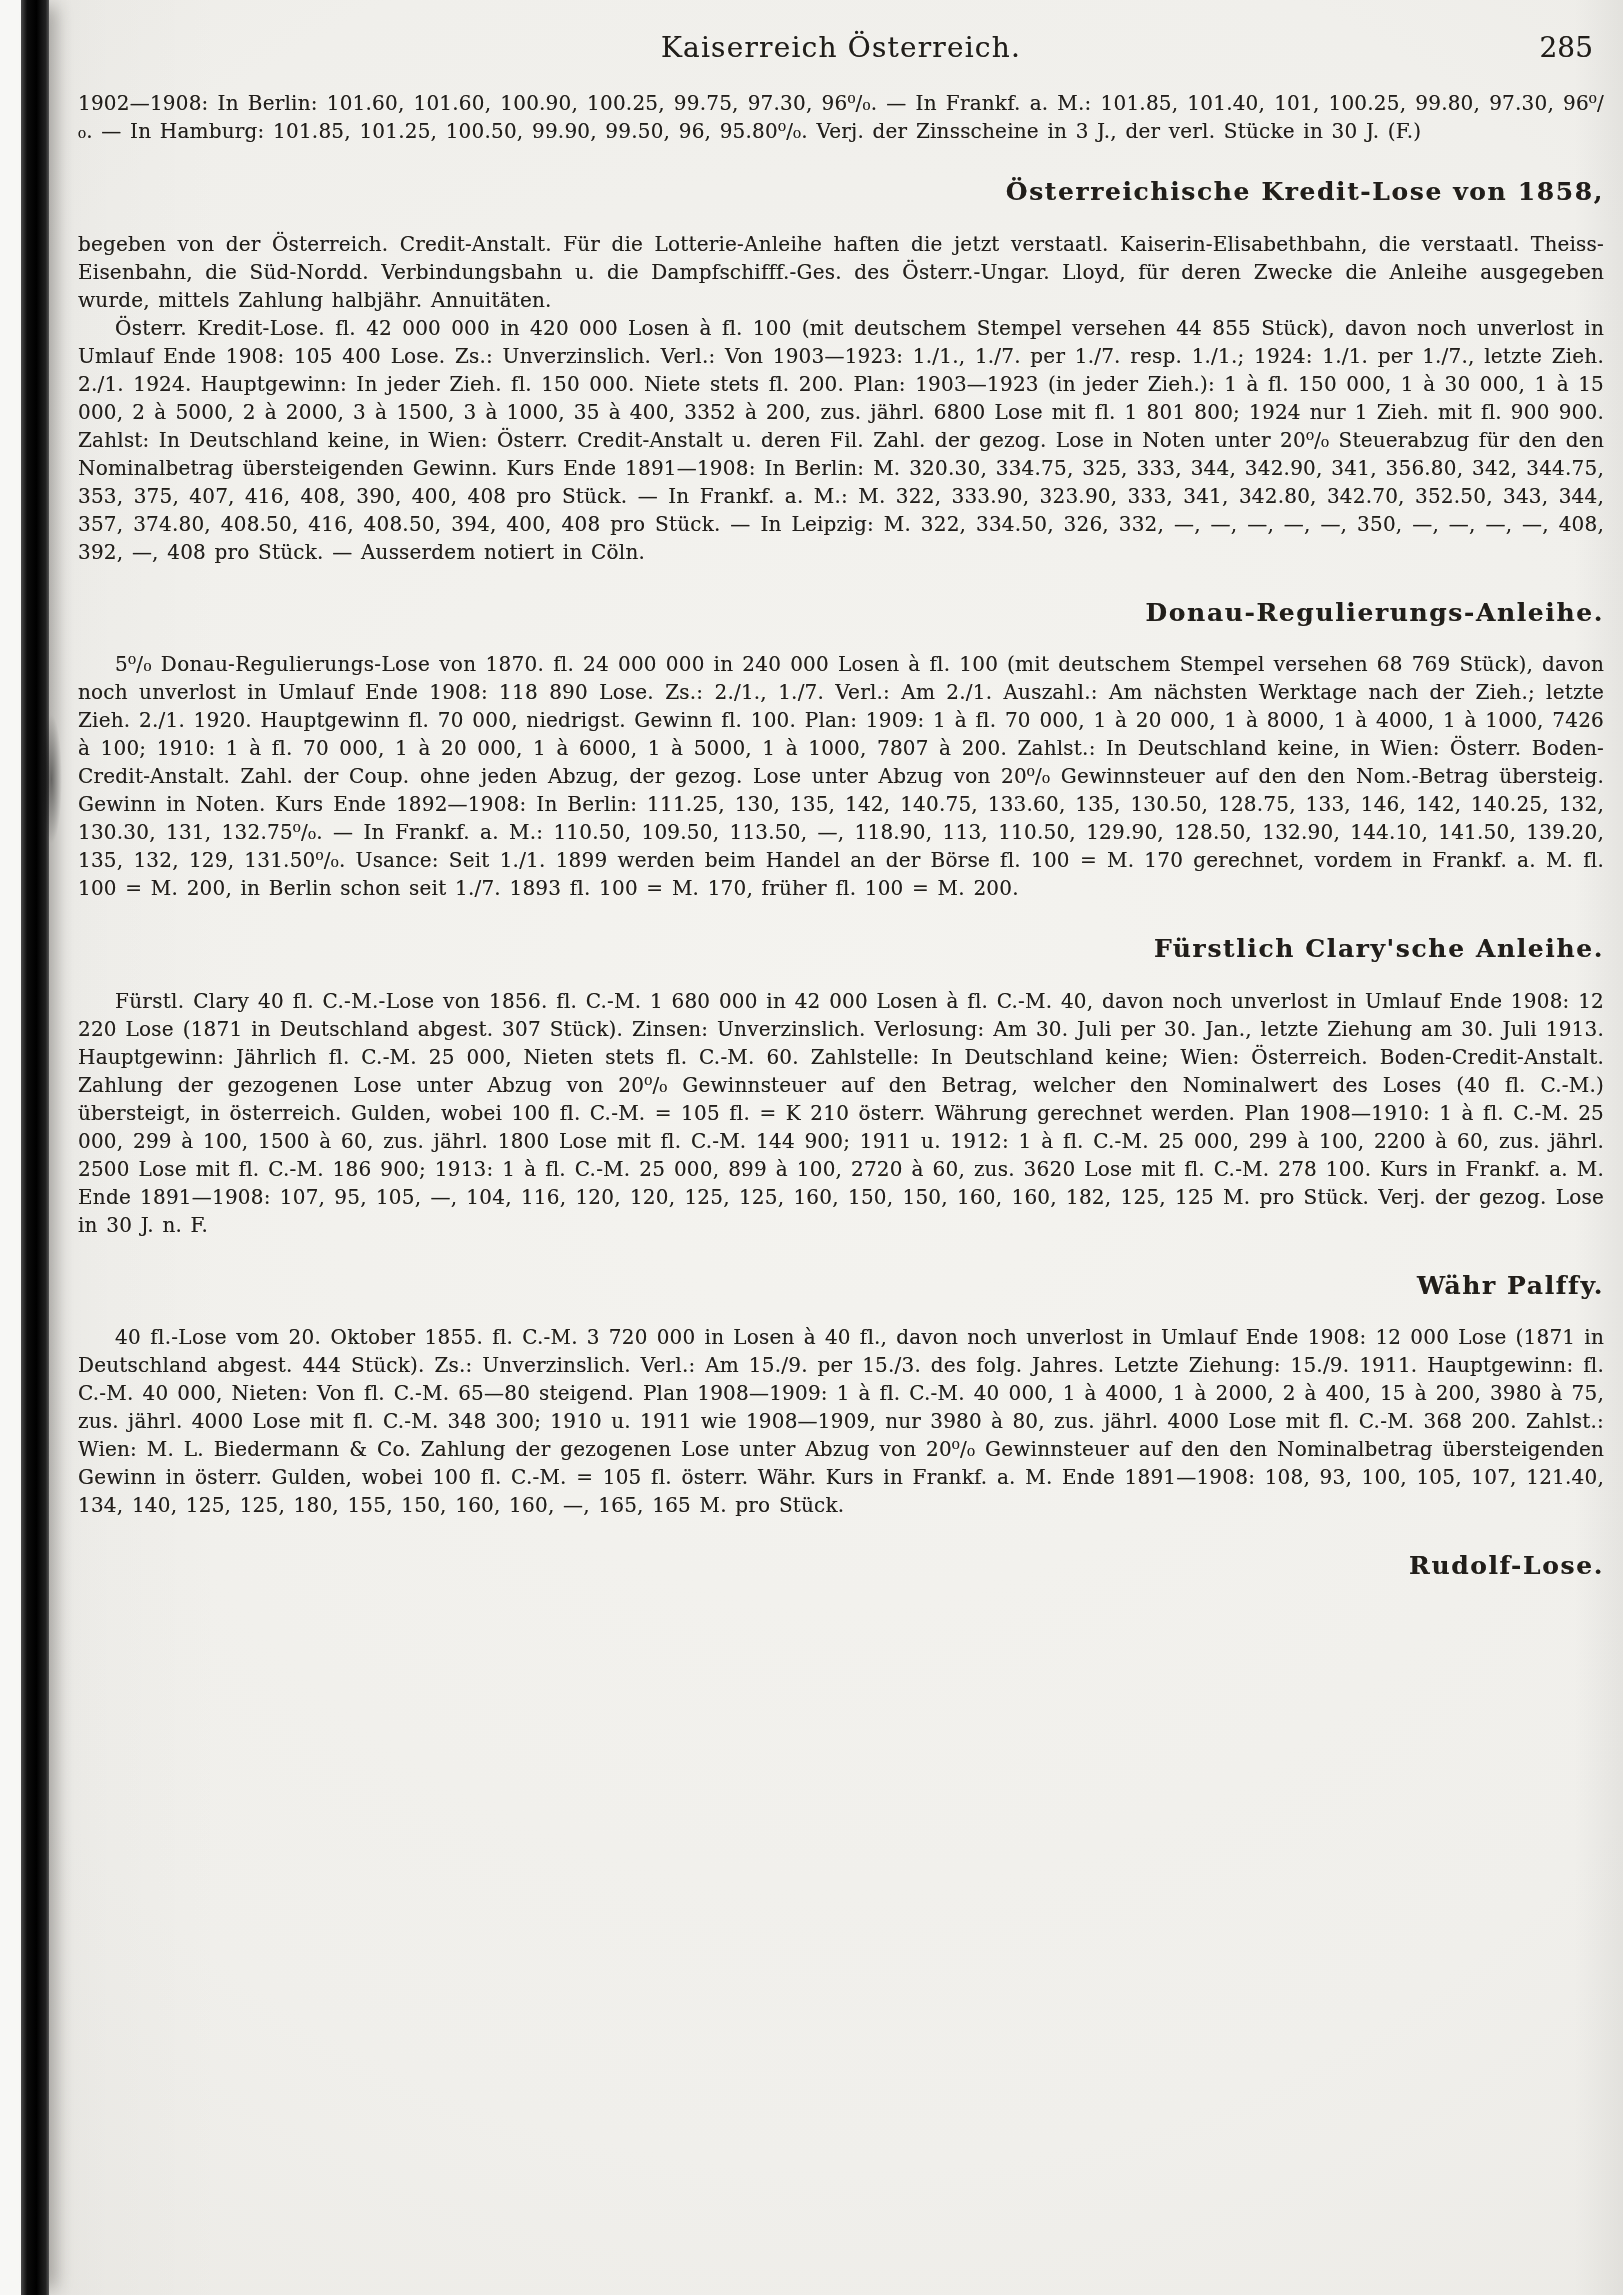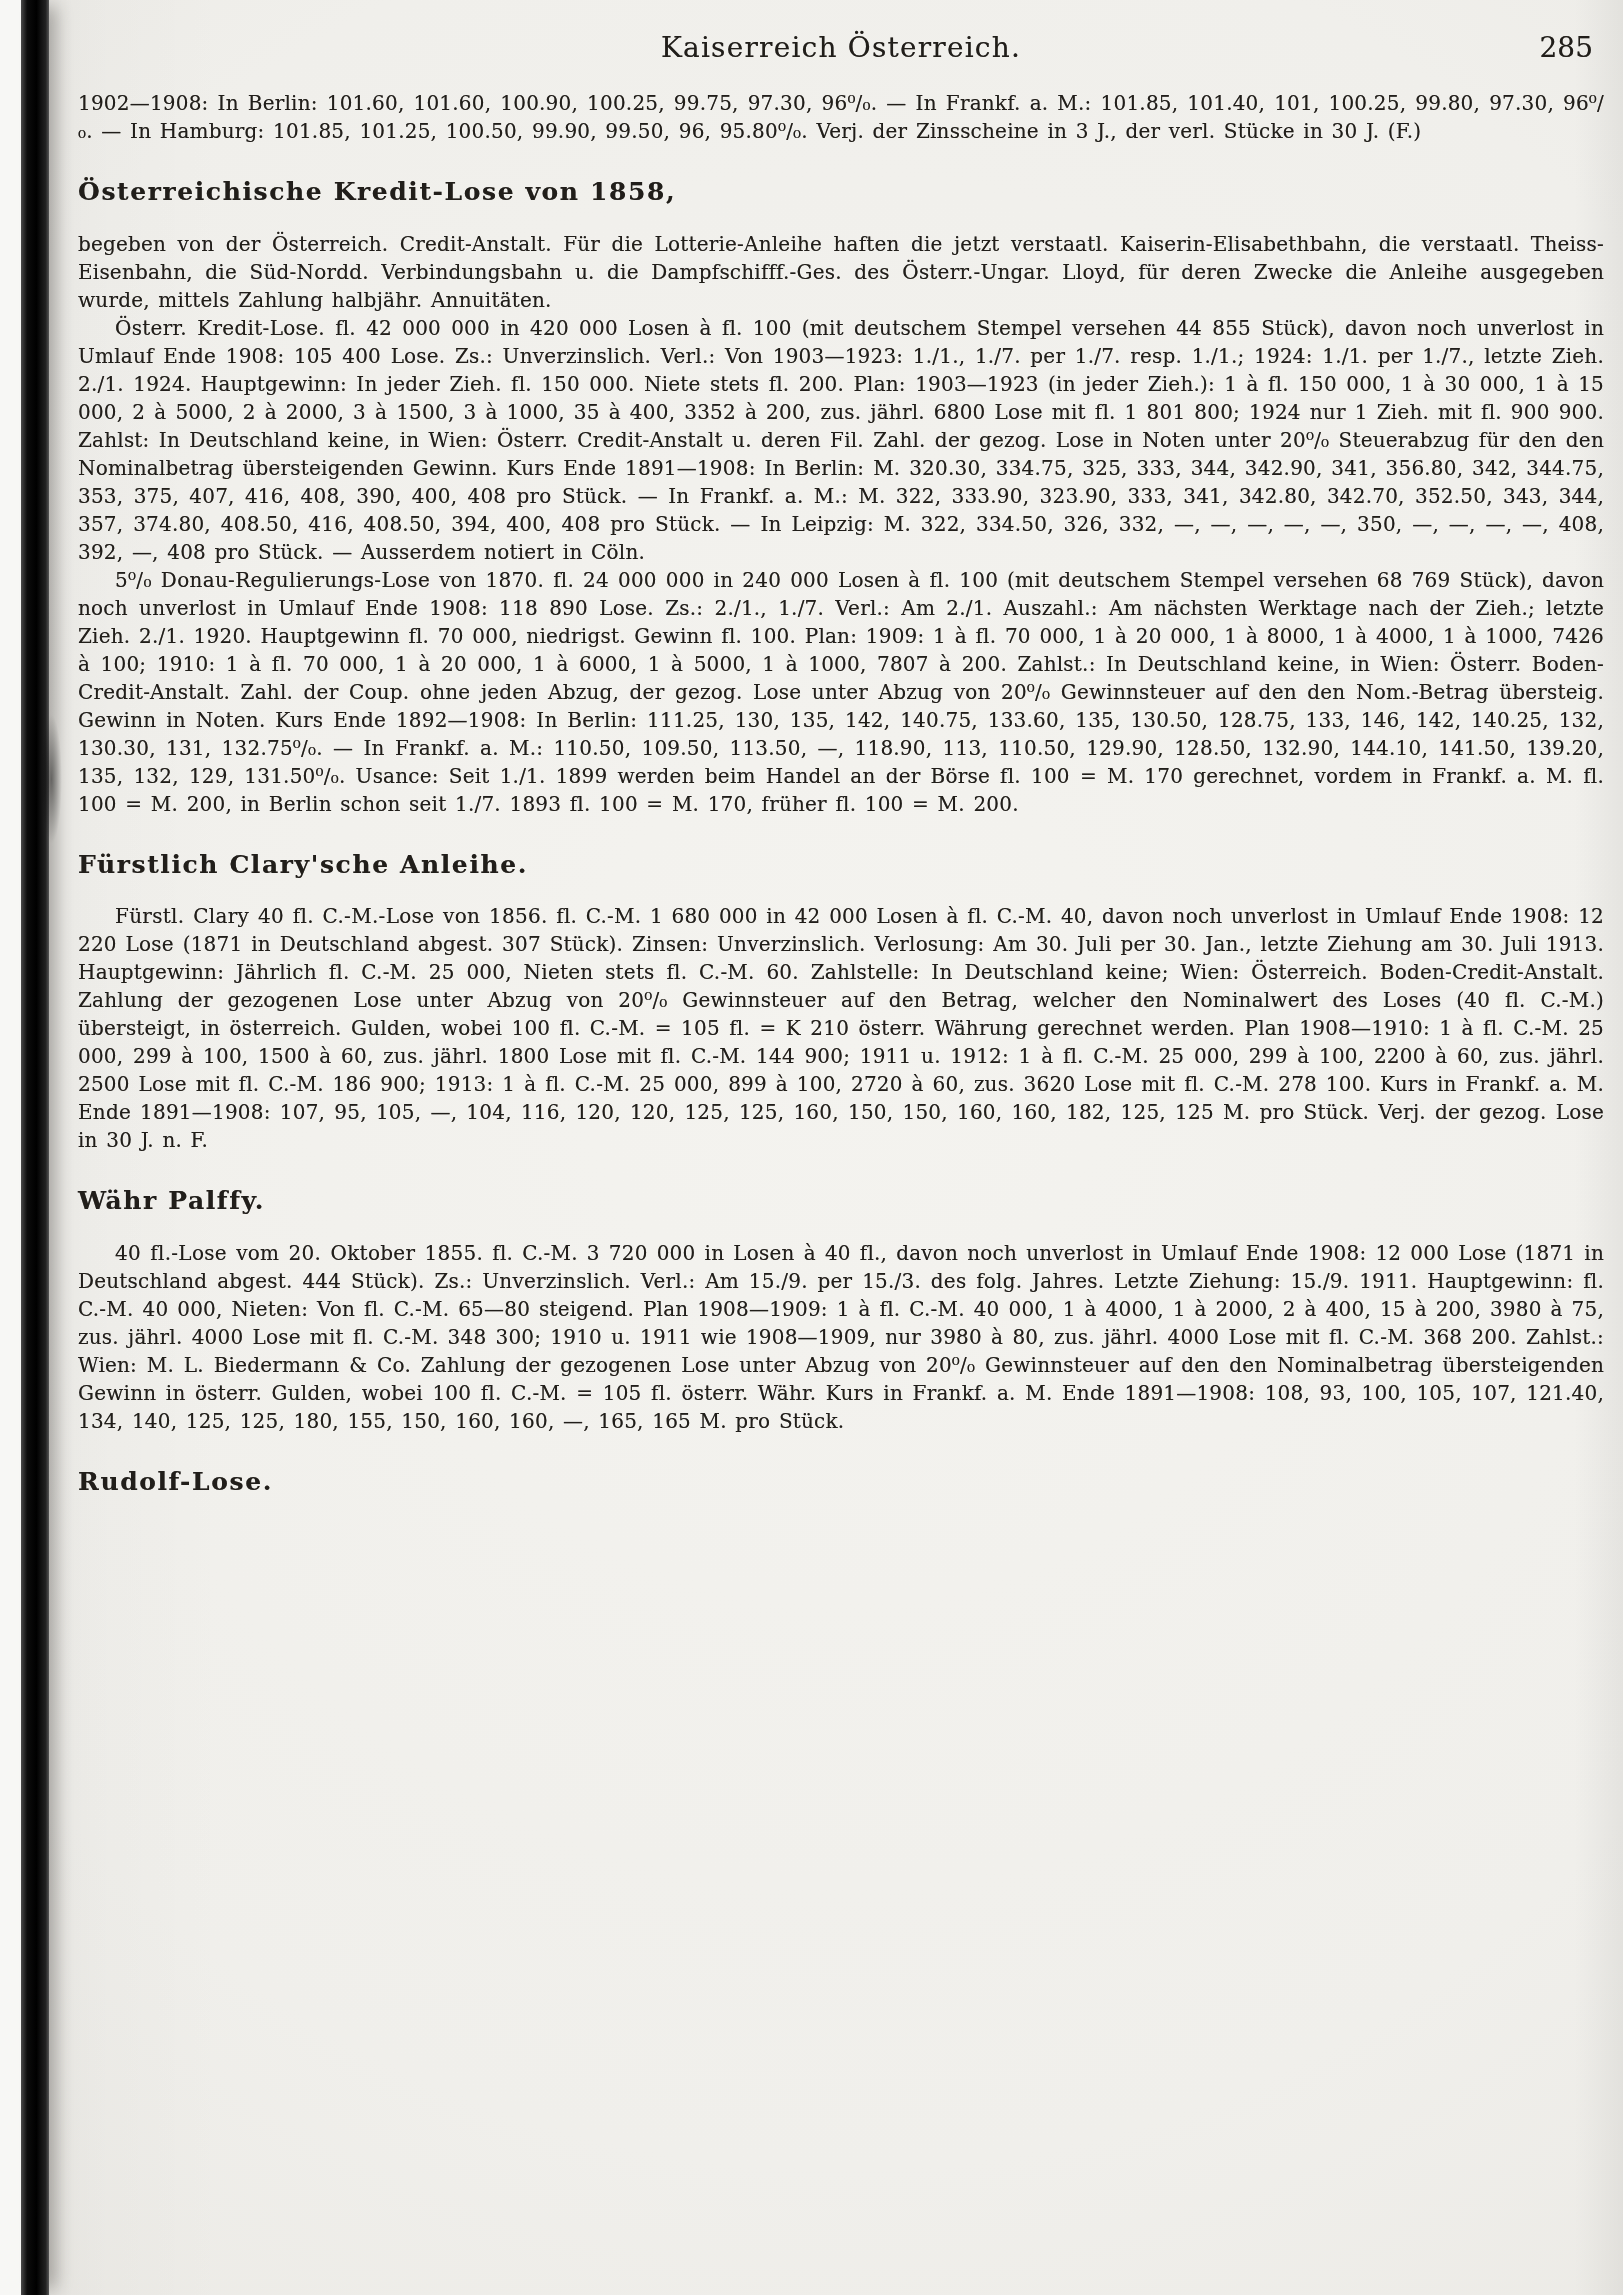--- a/index.html
+++ b/index.html
@@ -67,21 +67,21 @@
     word-spacing: 2px;
     letter-spacing: 0.2px;
     hyphens: auto;
   }
   .para.noindent { text-indent: 0; }
   .lead { font-weight: normal; letter-spacing: 0.3px; }
   .sect-head {
     font-size: 25px;
     line-height: 36px;
     font-weight: bold;
-    text-align: left;
+    text-align: right;
     letter-spacing: 1.6px;
     margin: 29px 0 19.5px 0;
   }
 </style>
 </head>
 <body>
 
 <div class="page">
   <div class="scan-edge"></div>
   <div class="binding"></div>
@@ -95,20 +95,21 @@
 
     <p class="para noindent">1902—1908: In Berlin: 101.60, 101.60, 100.90, 100.25, 99.75, 97.30, 96⁰/₀. — In Frankf. a. M.: 101.85, 101.40, 101, 100.25, 99.80, 97.30, 96⁰/₀. — In Hamburg: 101.85, 101.25, 100.50, 99.90, 99.50, 96, 95.80⁰/₀. Verj. der Zinsscheine in 3 J., der verl. Stücke in 30 J. (F.)</p>
 
     <section>
       <h2 class="sect-head">Österreichische Kredit-Lose von 1858,</h2>
       <p class="para noindent">begeben von der Österreich. Credit-Anstalt. Für die Lotterie-Anleihe haften die jetzt verstaatl. Kaiserin-Elisabethbahn, die verstaatl. Theiss-Eisenbahn, die Süd-Nordd. Verbindungsbahn u. die Dampfschifff.-Ges. des Österr.-Ungar. Lloyd, für deren Zwecke die Anleihe ausgegeben wurde, mittels Zahlung halbjähr. Annuitäten.</p>
       <p class="para"><b class="lead">Österr. Kredit-Lose.</b> <span>fl. 42 000 000 in 420 000 Losen à fl. 100 (mit deutschem Stempel versehen 44 855 Stück), davon noch unverlost in Umlauf Ende 1908: 105 400 Lose. Zs.: Unverzinslich. Verl.: Von 1903—1923: 1./1., 1./7. per 1./7. resp. 1./1.; 1924: 1./1. per 1./7., letzte Zieh. 2./1. 1924. Hauptgewinn: In jeder Zieh. fl. 150 000. Niete stets fl. 200. Plan: 1903—1923 (in jeder Zieh.): 1 à fl. 150 000, 1 à 30 000, 1 à 15 000, 2 à 5000, 2 à 2000, 3 à 1500, 3 à 1000, 35 à 400, 3352 à 200, zus. jährl. 6800 Lose mit fl. 1 801 800; 1924 nur 1 Zieh. mit fl. 900 900. Zahlst: In Deutschland keine, in Wien: Österr. Credit-Anstalt u. deren Fil. Zahl. der gezog. Lose in Noten unter 20⁰/₀ Steuerabzug für den den Nominalbetrag übersteigenden Gewinn. Kurs Ende 1891—1908: In Berlin: M. 320.30, 334.75, 325, 333, 344, 342.90, 341, 356.80, 342, 344.75, 353, 375, 407, 416, 408, 390, 400, 408 pro Stück. — In Frankf. a. M.: M. 322, 333.90, 323.90, 333, 341, 342.80, 342.70, 352.50, 343, 344, 357, 374.80, 408.50, 416, 408.50, 394, 400, 408 pro Stück. — In Leipzig: M. 322, 334.50, 326, 332, —, —, —, —, —, 350, —, —, —, —, 408, 392, —, 408 pro Stück. — Ausserdem notiert in Cöln.</span></p>
     </section>
 
     <section>
+      <h2 class="sect-head">Donau-Regulierungs-Anleihe.</h2>
       <p class="para"><b class="lead">5⁰/₀ Donau-Regulierungs-Lose von 1870.</b> <span>fl. 24 000 000 in 240 000 Losen à fl. 100 (mit deutschem Stempel versehen 68 769 Stück), davon noch unverlost in Umlauf Ende 1908: 118 890 Lose. Zs.: 2./1., 1./7. Verl.: Am 2./1. Auszahl.: Am nächsten Werktage nach der Zieh.; letzte Zieh. 2./1. 1920. Hauptgewinn fl. 70 000, niedrigst. Gewinn fl. 100. Plan: 1909: 1 à fl. 70 000, 1 à 20 000, 1 à 8000, 1 à 4000, 1 à 1000, 7426 à 100; 1910: 1 à fl. 70 000, 1 à 20 000, 1 à 6000, 1 à 5000, 1 à 1000, 7807 à 200. Zahlst.: In Deutschland keine, in Wien: Österr. Boden-Credit-Anstalt. Zahl. der Coup. ohne jeden Abzug, der gezog. Lose unter Abzug von 20⁰/₀ Gewinnsteuer auf den den Nom.-Betrag übersteig. Gewinn in Noten. Kurs Ende 1892—1908: In Berlin: 111.25, 130, 135, 142, 140.75, 133.60, 135, 130.50, 128.75, 133, 146, 142, 140.25, 132, 130.30, 131, 132.75⁰/₀. — In Frankf. a. M.: 110.50, 109.50, 113.50, —, 118.90, 113, 110.50, 129.90, 128.50, 132.90, 144.10, 141.50, 139.20, 135, 132, 129, 131.50⁰/₀. Usance: Seit 1./1. 1899 werden beim Handel an der Börse fl. 100 = M. 170 gerechnet, vordem in Frankf. a. M. fl. 100 = M. 200, in Berlin schon seit 1./7. 1893 fl. 100 = M. 170, früher fl. 100 = M. 200.</span></p>
     </section>
 
     <section>
       <h2 class="sect-head">Fürstlich Clary'sche Anleihe.</h2>
       <p class="para"><b class="lead">Fürstl. Clary 40 fl. C.-M.-Lose von 1856.</b> <span>fl. C.-M. 1 680 000 in 42 000 Losen à fl. C.-M. 40, davon noch unverlost in Umlauf Ende 1908: 12 220 Lose (1871 in Deutschland abgest. 307 Stück). Zinsen: Unverzinslich. Verlosung: Am 30. Juli per 30. Jan., letzte Ziehung am 30. Juli 1913. Hauptgewinn: Jährlich fl. C.-M. 25 000, Nieten stets fl. C.-M. 60. Zahlstelle: In Deutschland keine; Wien: Österreich. Boden-Credit-Anstalt. Zahlung der gezogenen Lose unter Abzug von 20⁰/₀ Gewinnsteuer auf den Betrag, welcher den Nominalwert des Loses (40 fl. C.-M.) übersteigt, in österreich. Gulden, wobei 100 fl. C.-M. = 105 fl. = K 210 österr. Währung gerechnet werden. Plan 1908—1910: 1 à fl. C.-M. 25 000, 299 à 100, 1500 à 60, zus. jährl. 1800 Lose mit fl. C.-M. 144 900; 1911 u. 1912: 1 à fl. C.-M. 25 000, 299 à 100, 2200 à 60, zus. jährl. 2500 Lose mit fl. C.-M. 186 900; 1913: 1 à fl. C.-M. 25 000, 899 à 100, 2720 à 60, zus. 3620 Lose mit fl. C.-M. 278 100. Kurs in Frankf. a. M. Ende 1891—1908: 107, 95, 105, —, 104, 116, 120, 120, 125, 125, 160, 150, 150, 160, 160, 182, 125, 125 M. pro Stück. Verj. der gezog. Lose in 30 J. n. F.</span></p>
     </section>
 
     <section>
       <h2 class="sect-head">Währ Palffy.</h2>

